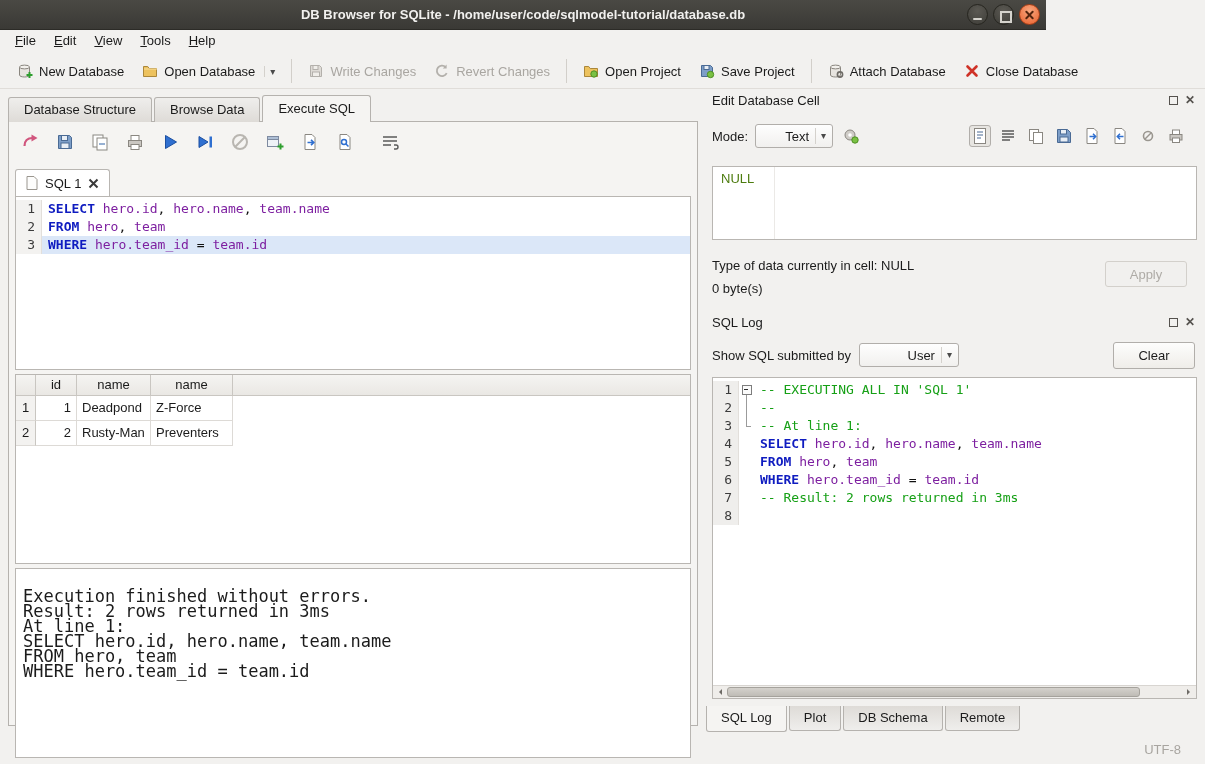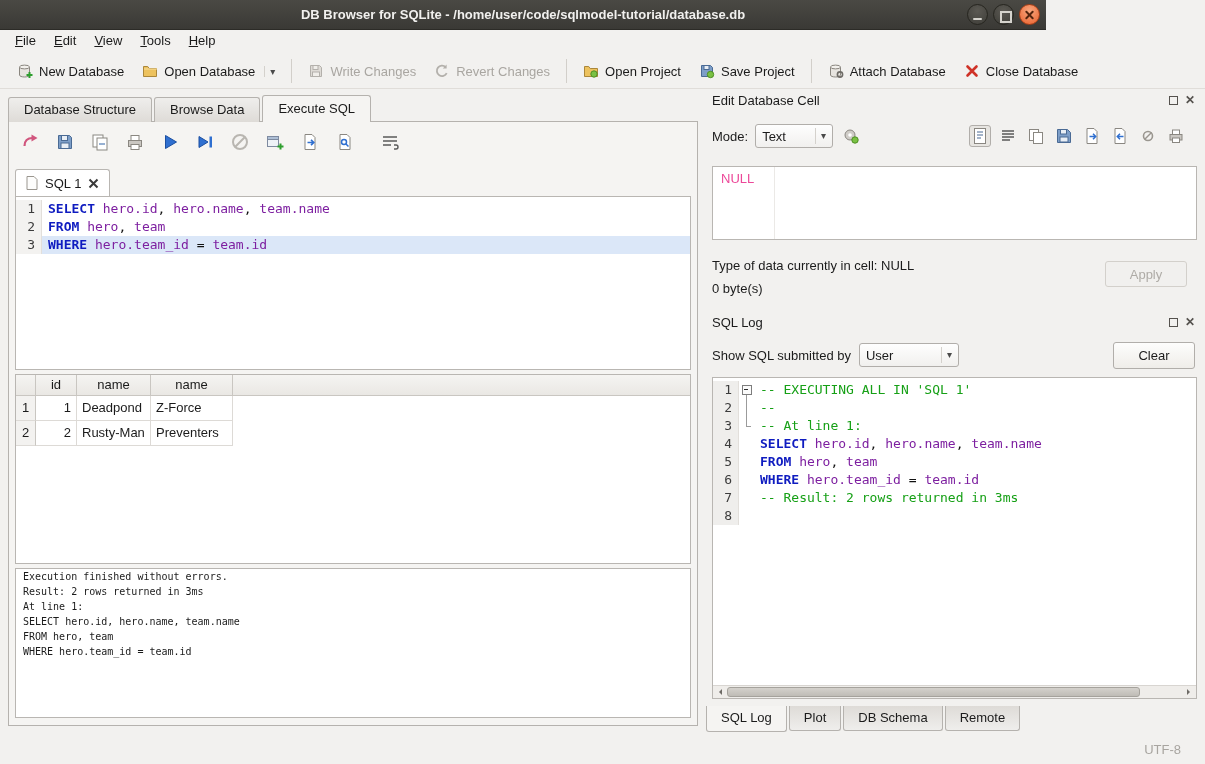--- a/index.html
+++ b/index.html
@@ -152,52 +152,52 @@
   }
   .g-cell {
     flex:none; border-right:1px solid #dddad6; border-bottom:1px solid #dddad6;
     line-height:24px; padding:0 5px;
   }
   .g-cell.num { text-align:right; }
   .w-corner { width:20px; } .w-id { width:41px; } .w-n1 { width:74px; } .w-n2 { width:82px; }
 
   
   .message-box {
-    position:absolute; left:6px; right:6px; top:446px; height:150px;
-    background:#fff; border:1px solid #b9b6b2; padding:0 7px;
-    font-family:"DejaVu Sans Mono", monospace; font-size:10px;
+    position:absolute; left:6px; right:6px; top:446px; height:190px;
+    background:#fff; border:1px solid #b9b6b2; padding:20px 7px;
+    font-family:"DejaVu Sans Mono", monospace; font-size:17px;
   }
   .mline { height:15px; line-height:15px; white-space:pre; }
 
   
   .right-pane { position:absolute; left:705px; top:89px; width:492px; height:675px; }
   .dock-title { position:absolute; left:7px; }
   .dock-btns { position:absolute; right:2px; display:flex; gap:7px; align-items:center; }
   .dock-float { width:9px; height:9px; border:1px solid #55524e; }
   .dock-x { font-size:12px; line-height:10px; color:#55524e; font-weight:bold; }
 
   .mode-row { position:absolute; left:7px; right:0; top:32px; height:30px; display:flex; align-items:center; gap:7px; }
   .combo {
     height:24px; background:linear-gradient(#fefefe,#f1f0ee);
     border:1px solid #b1aeaa; border-radius:3px;
-    display:flex; align-items:center; padding:4px 6px; gap:6px;
+    display:flex; align-items:center; padding:4px 6px; gap:6px;text-align:right;
   }
   .combo .arrow { color:#4a4a4a; font-size:10px; border-left:1px solid #d4d1cc; padding-left:5px; height:16px; line-height:16px; }
   .combo.w78 { width:78px; } .combo.w100 { width:100px; }
   .combo .val { flex:1; }
   .spacer { flex:1; }
   .cluster { display:flex; gap:6px; align-items:center; margin-right:10px; }
   .icon-btn.pressed { border:1px solid #b1aeaa; background:#e7e5e1; }
 
   .cell-editor {
     position:absolute; left:7px; right:0; top:77px; height:74px;
     background:#fff; border:1px solid #b9b6b2;
   }
   .cell-gutter { position:absolute; left:0; top:0; bottom:0; width:62px; border-right:1px solid #ebe9e6; }
-  .cell-null { position:absolute; left:8px; top:4px; color:#ec4899; }
+  .cell-null { position:absolute; left:8px; top:4px; color:#4d7c0f; }
 
   .type-line { position:absolute; left:7px; top:169px; }
   .size-line { position:absolute; left:7px; top:192px; }
   .btn {
     height:26px; border:1px solid #b1aeaa; border-radius:3px;
     background:linear-gradient(#fdfdfc,#efede9); padding:0 16px;
     display:flex; align-items:center; justify-content:center;
   }
   .btn.disabled { color:#aFaca7; color:#aeaba6; background:#f1f0ee; border-color:#d3d0cb; }
   .apply-btn { position:absolute; right:10px; top:172px; width:82px; }

